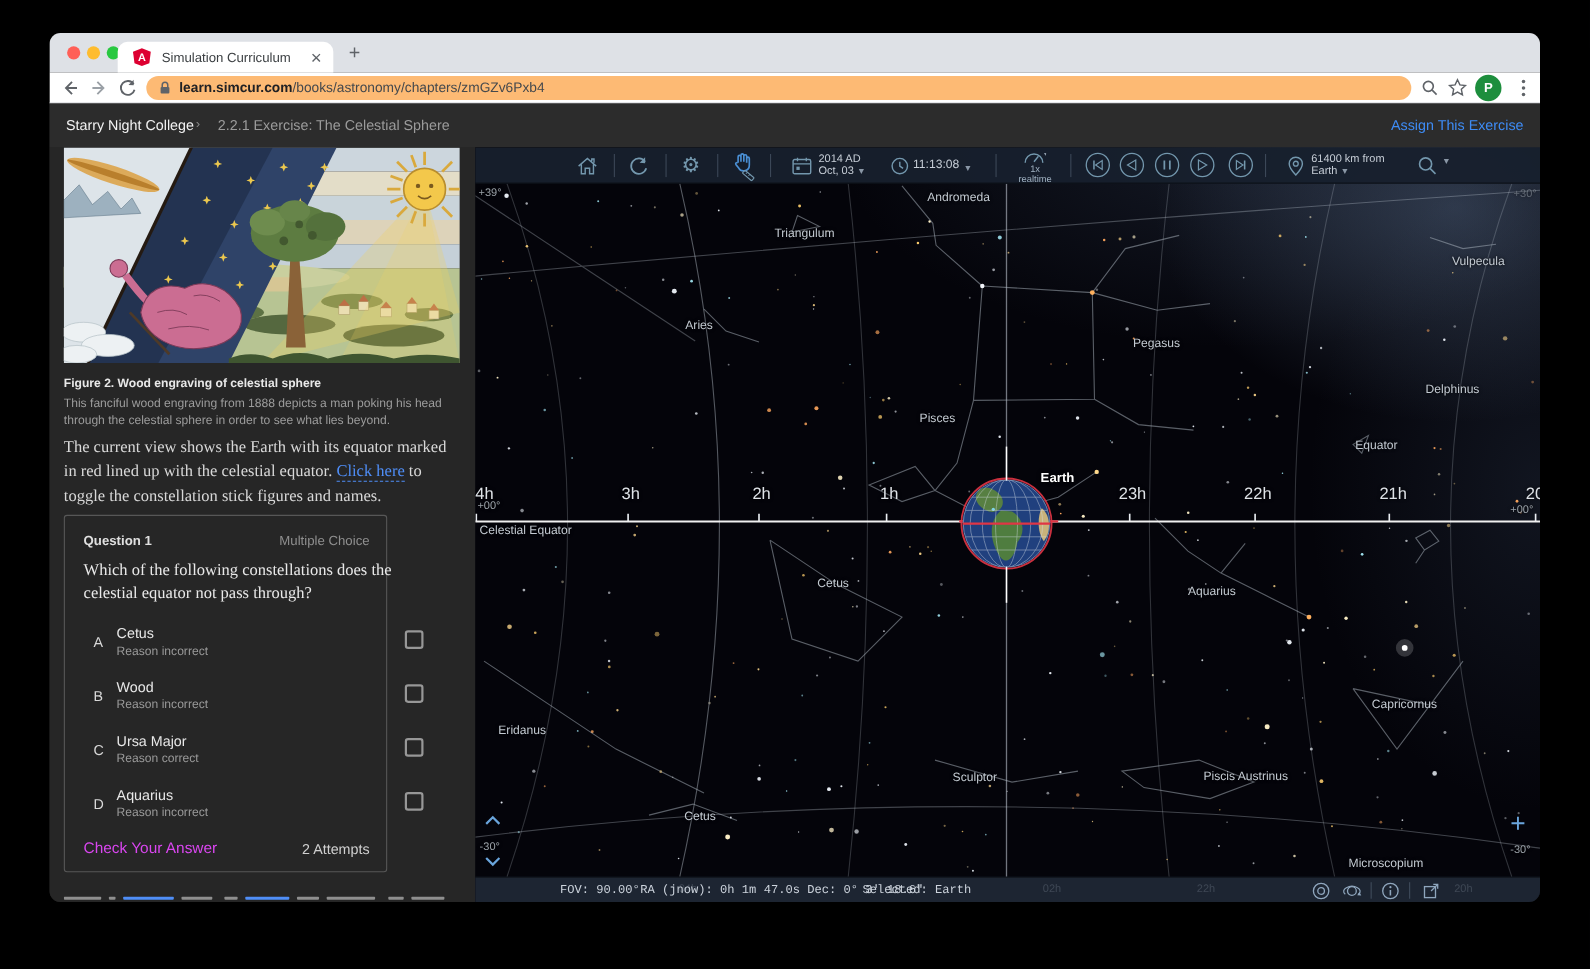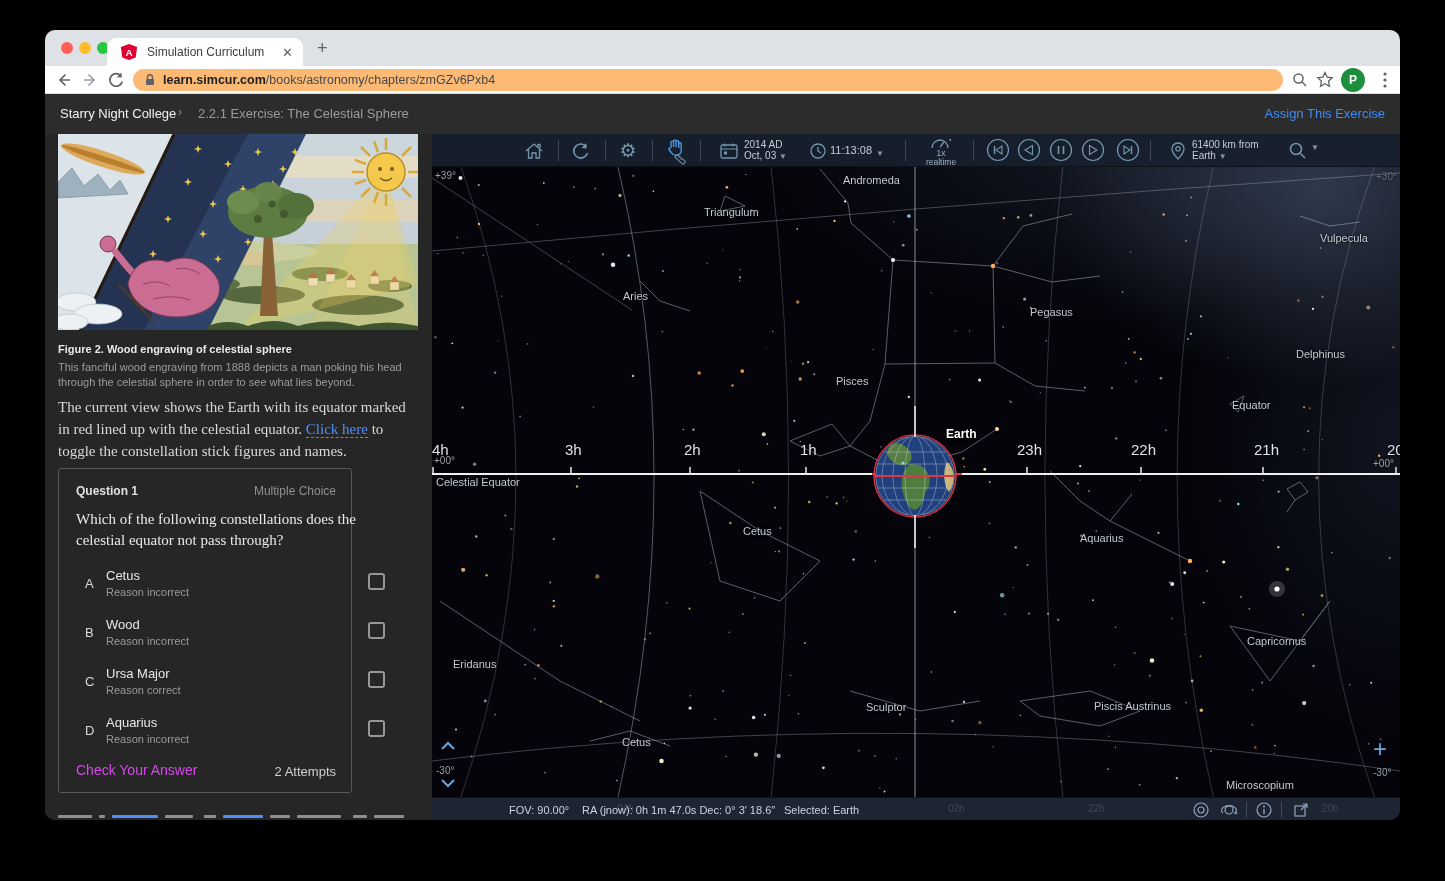--- a/index.html
+++ b/index.html
@@ -75,21 +75,21 @@
   
   #sntoolbar { position:absolute; left:0; top:0; width:968px; height:33px;
     background:rgba(23,32,45,.95); border-bottom:1px solid rgba(0,0,0,.45); z-index:5; }
   .tbi { position:absolute; top:6px; width:22px; height:22px; cursor:pointer; }
   .tbsep { position:absolute; top:6px; width:1px; height:21px; background:rgba(130,150,170,.35); }
   .tbtxt { position:absolute; font-size:10px; line-height:11px; color:#c6cdd6; white-space:nowrap; cursor:pointer; }
   .caret { color:#8a97a6; font-size:8px; }
   
   #snstatus { position:absolute; left:0; top:663px; width:968px; height:23px;
     background:rgba(31,40,54,.92); border-top:1px solid rgba(0,0,0,.5); z-index:5; }
-  .stattxt { position:absolute; top:6px; font-size:11px; color:#ccd3dc; white-space:nowrap; }
+  .stattxt { position:absolute; top:6px; font-size:11px; color:#ccd3dc; white-space:nowrap;font-family:Liberation Mono, monospace; }
   .ghost { position:absolute; top:5px; font-size:10px; color:#aebbca; opacity:.22; }
   .statico { position:absolute; top:3px; width:18px; height:18px; cursor:pointer; }
   .statsep { position:absolute; top:4px; width:1px; height:15px; background:rgba(130,150,170,.35); }
 </style>
 </head>
 <body>
 
 <div id="window">
 
   <div id="tabstrip">

